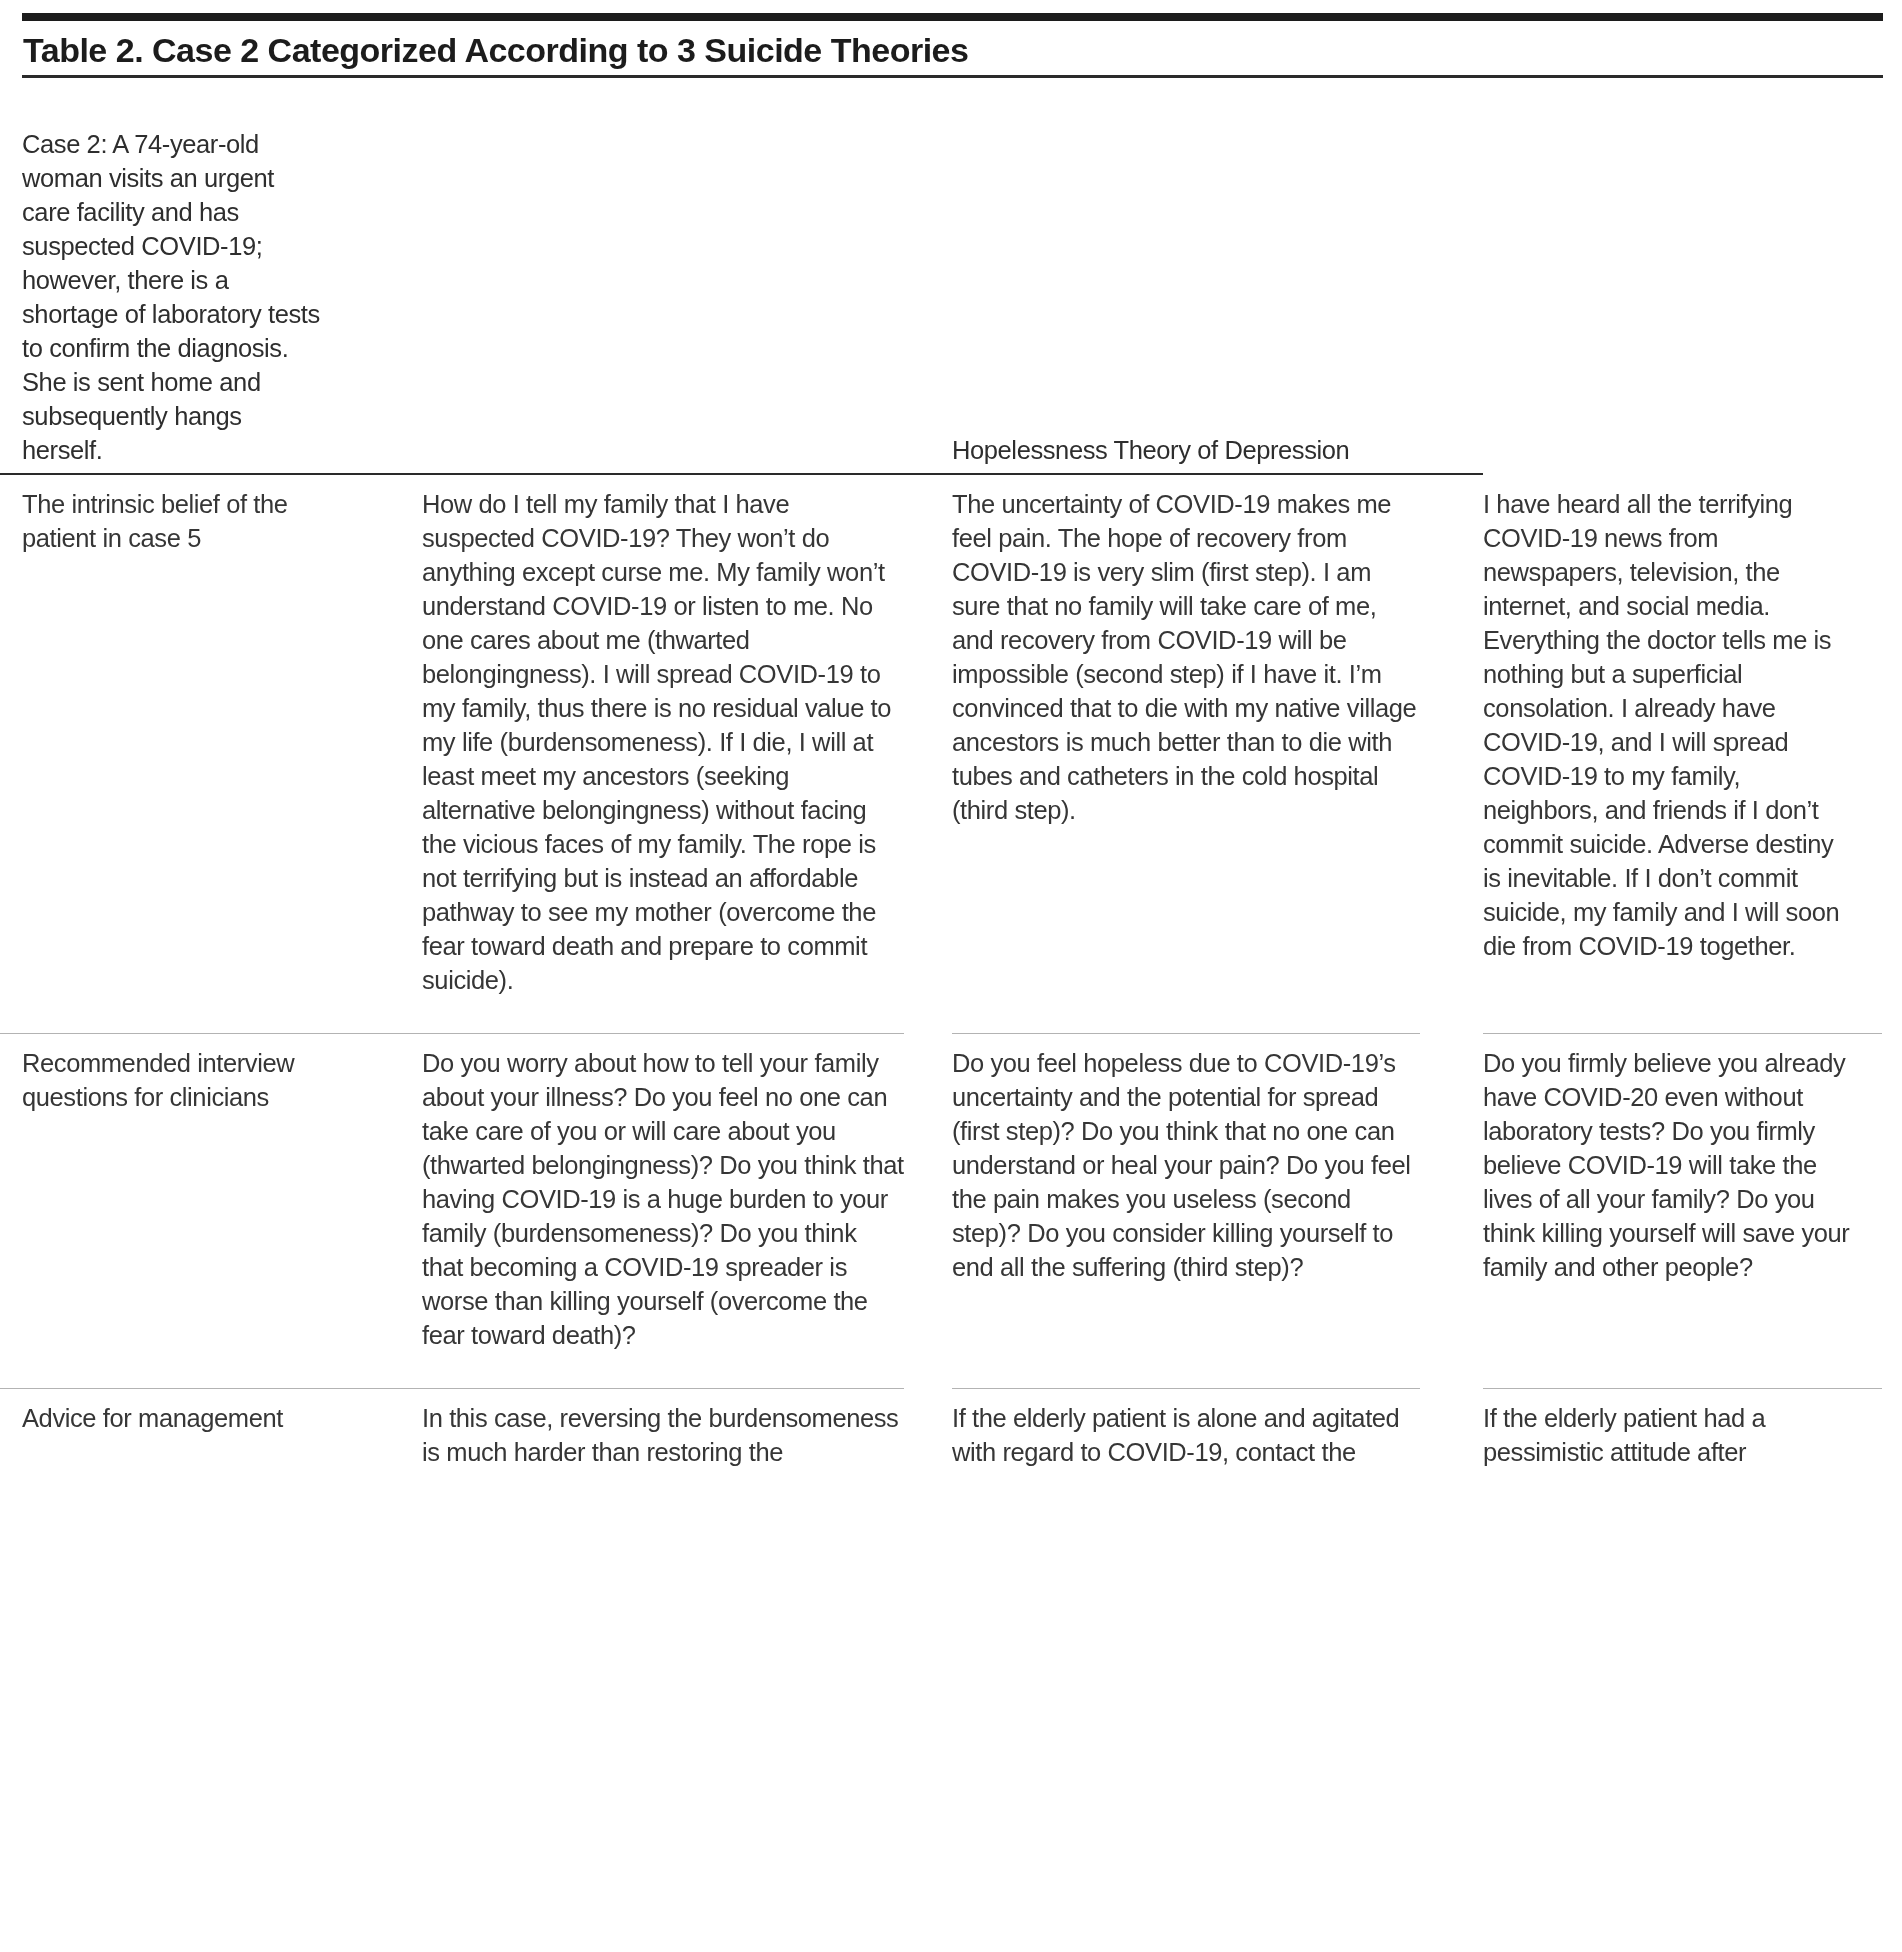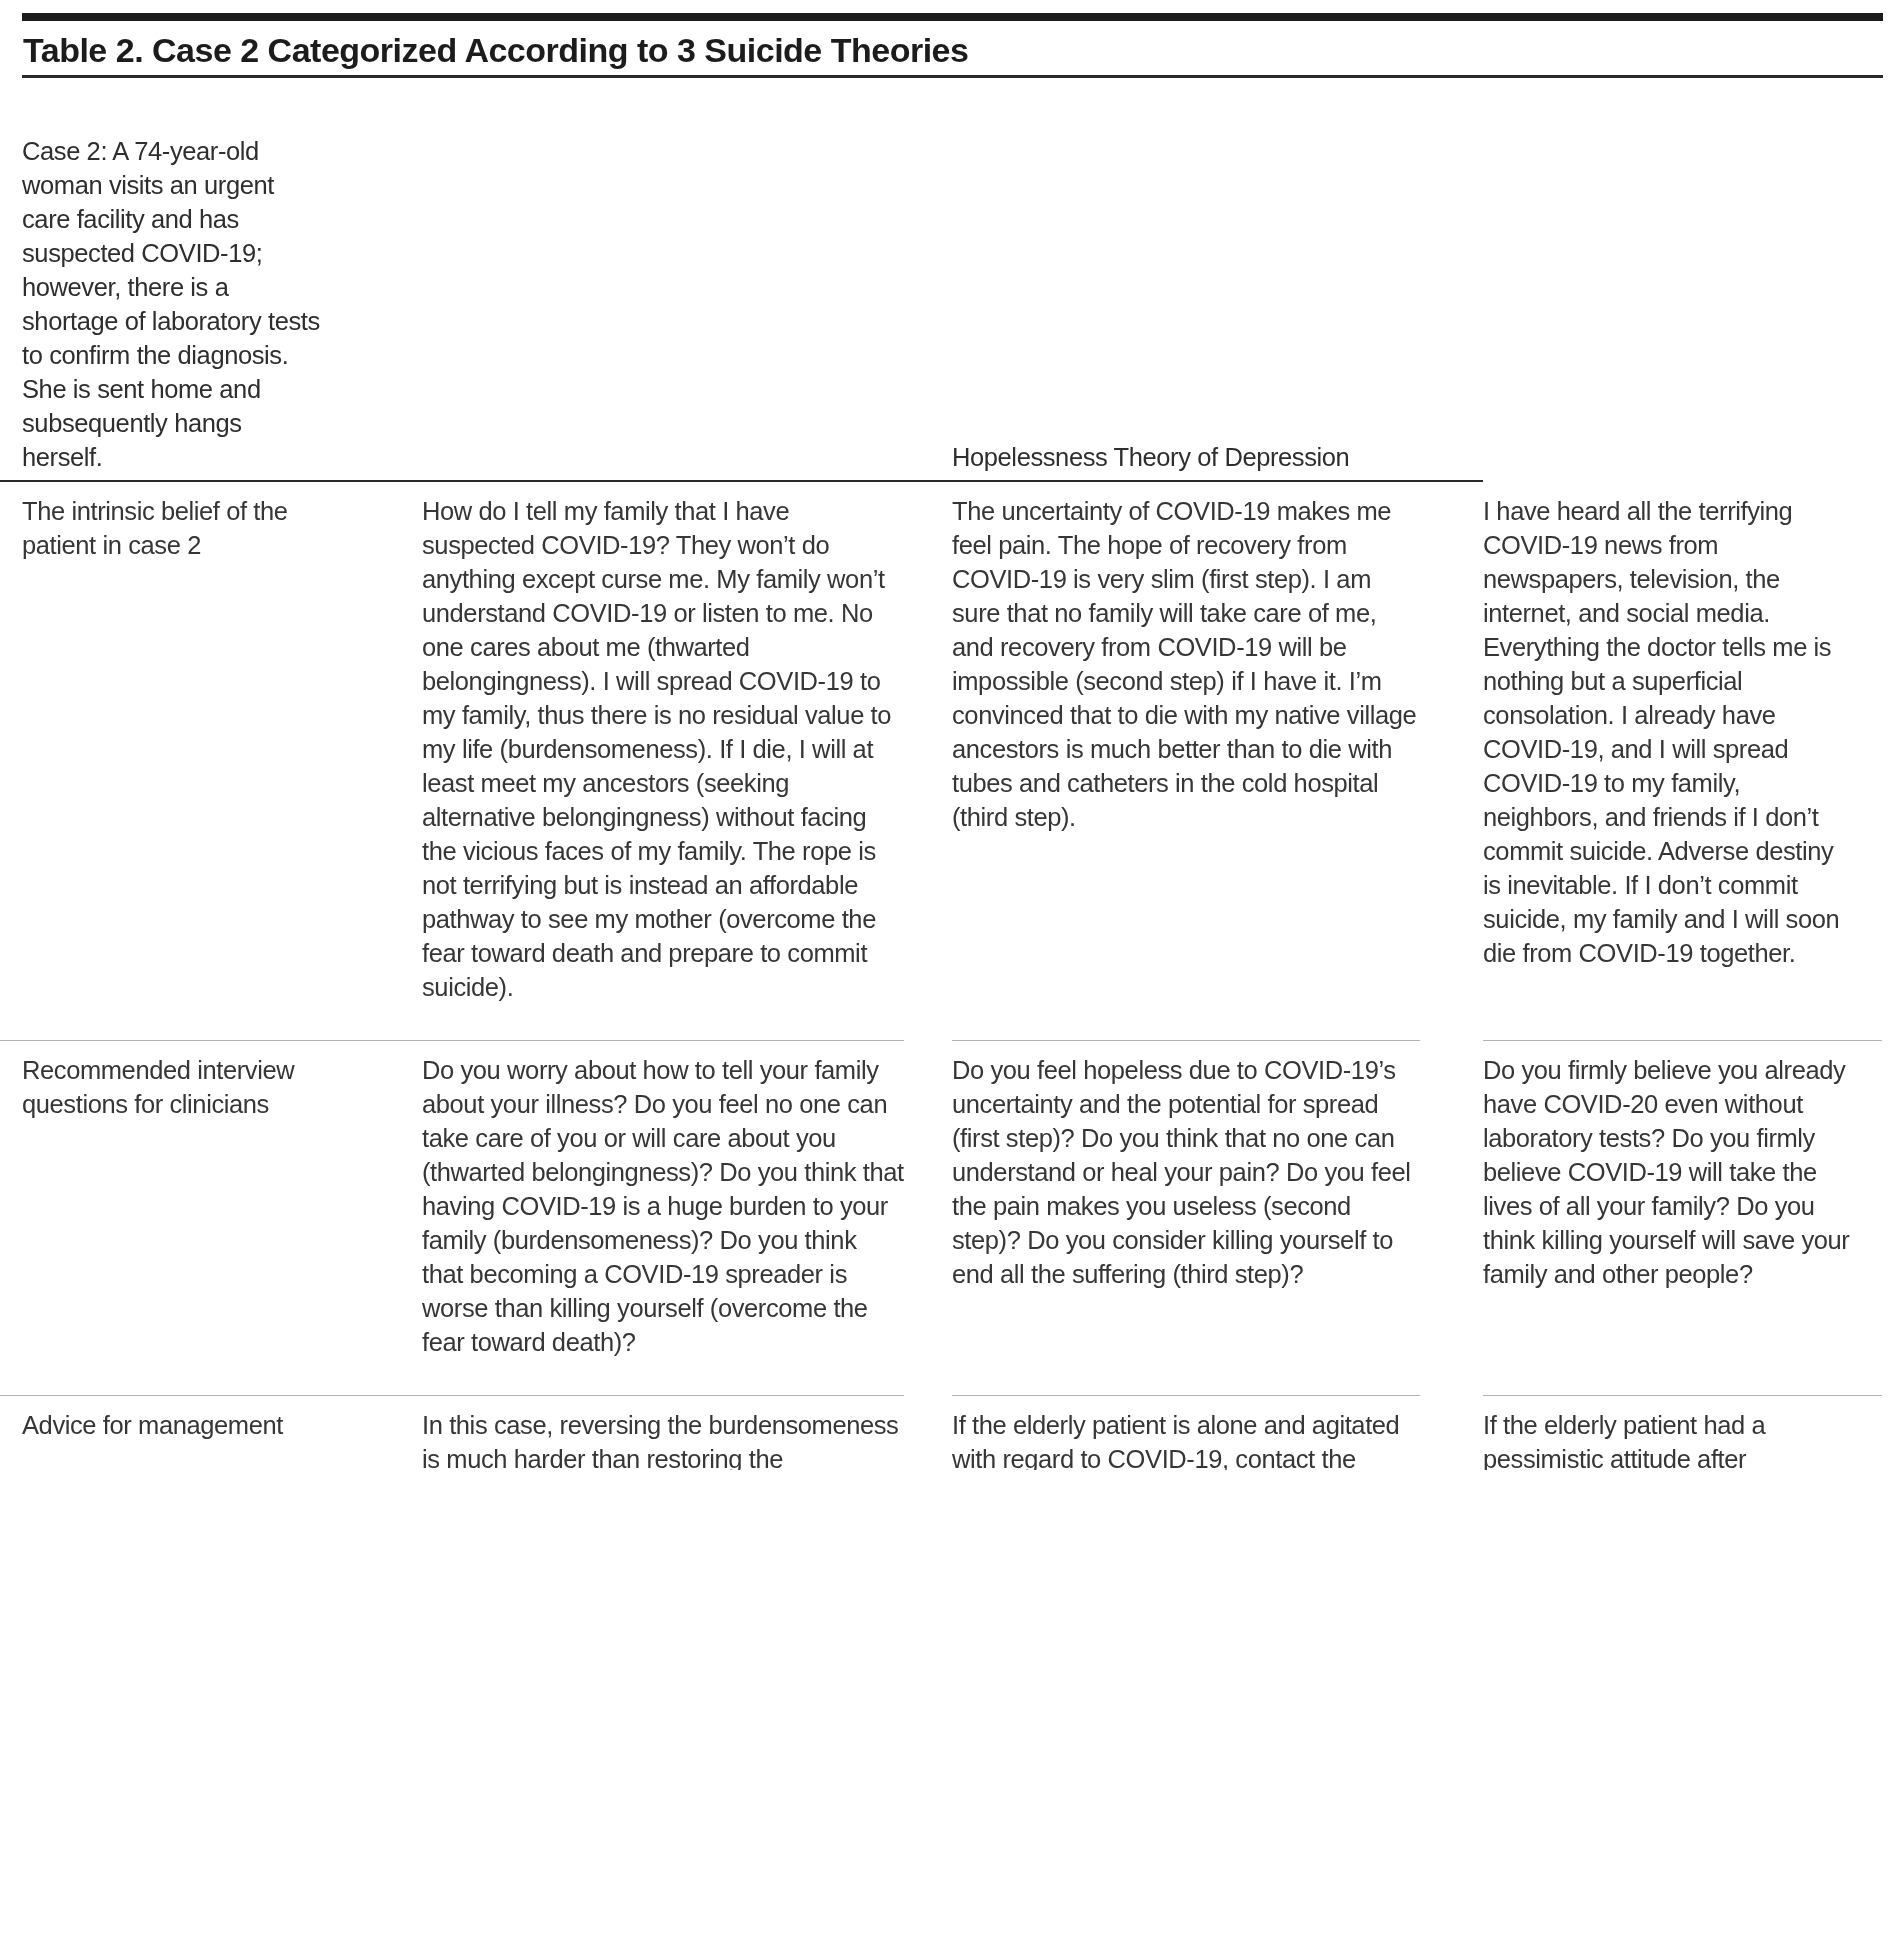--- a/index.html
+++ b/index.html
@@ -14,21 +14,21 @@
   .page-title {
     margin:9px 20px 5.5px 23px;
     font-size:34px; line-height:40px; font-weight:bold; color:#1c1c1c;
     letter-spacing:-0.5px;
   }
   .rule-title { height:2.7px; background:#2a2a2a; margin:0 20px 0 22px; }
 
   
   .row { display:grid; grid-template-columns:22px 305px 95px 482px 48px 468px 63px 368px 31px; margin-right:20px; }
   .cell { min-width:0; }
-  .header-row { align-items:end; padding-top:49px;margin-top:7px; }
+  .header-row { align-items:end; padding-top:49px; }
   .header-row > * { border-bottom:2.7px solid #2a2a2a; }
   .header-row > .nogap { border-bottom:2.7px solid #2a2a2a; }
   .header-label { text-align:left; padding-bottom:6.4px; color:#2e2e2e; }
   .case-desc { padding-bottom:6.4px; color:#2e2e2e; }
   .body-row > * { border-bottom:1.4px solid #b3b3b3; }
   .body-row > .nogap { border-bottom:none; }
   .body-row .cell { padding-top:11.8px; padding-bottom:36px; color:#363636; }
   .row-last > * { border-bottom:2.7px solid #2a2a2a; }
   .row-last .cell { padding-bottom:14.5px; }
   .row-label { color:#2e2e2e; }
@@ -50,21 +50,21 @@
     <div class="cell case-desc">Case 2: A 74-year-old woman visits an urgent care facility and has suspected COVID-19; however, there is a shortage of laboratory tests to confirm the diagnosis. She is sent home and subsequently hangs herself.</div>
     <div class="nogap"></div>
     <div class="nogap"></div>
     <div class="nogap"></div>
     <div class="cell header-label">Hopelessness Theory of Depression</div>
     <div class="nogap"></div>
   </div>
 
   <div class="row body-row">
     <div></div>
-    <div class="cell row-label">The intrinsic belief of the patient in case 2</div>
+    <div class="cell row-label">The intrinsic belief of the patient in case 5</div>
     <div></div>
     <div class="cell">How do I tell my family that I have suspected COVID-19? They won’t do anything except curse me. My family won’t understand COVID-19 or listen to me. No one cares about me (thwarted belongingness). I will spread COVID-19 to my family, thus there is no residual value to my life (burdensomeness). If I die, I will at least meet my ancestors (seeking alternative belongingness) without facing the vicious faces of my family. The rope is not terrifying but is instead an affordable pathway to see my mother (overcome the fear toward death and prepare to commit suicide).</div>
     <div class="nogap"></div>
     <div class="cell">The uncertainty of COVID-19 makes me feel pain. The hope of recovery from COVID-19 is very slim (first step). I am sure that no family will take care of me, and recovery from COVID-19 will be impossible (second step) if I have it. I’m convinced that to die with my native village ancestors is much better than to die with tubes and catheters in the cold hospital (third step).</div>
     <div class="nogap"></div>
     <div class="cell">I have heard all the terrifying COVID-19 news from newspapers, television, the internet, and social media. Everything the doctor tells me is nothing but a superficial consolation. I already have COVID-19, and I will spread COVID-19 to my family, neighbors, and friends if I don’t commit suicide. Adverse destiny is inevitable. If I don’t commit suicide, my family and I will soon die from COVID-19 together.</div>
     <div></div>
   </div>
 
   <div class="row body-row">

